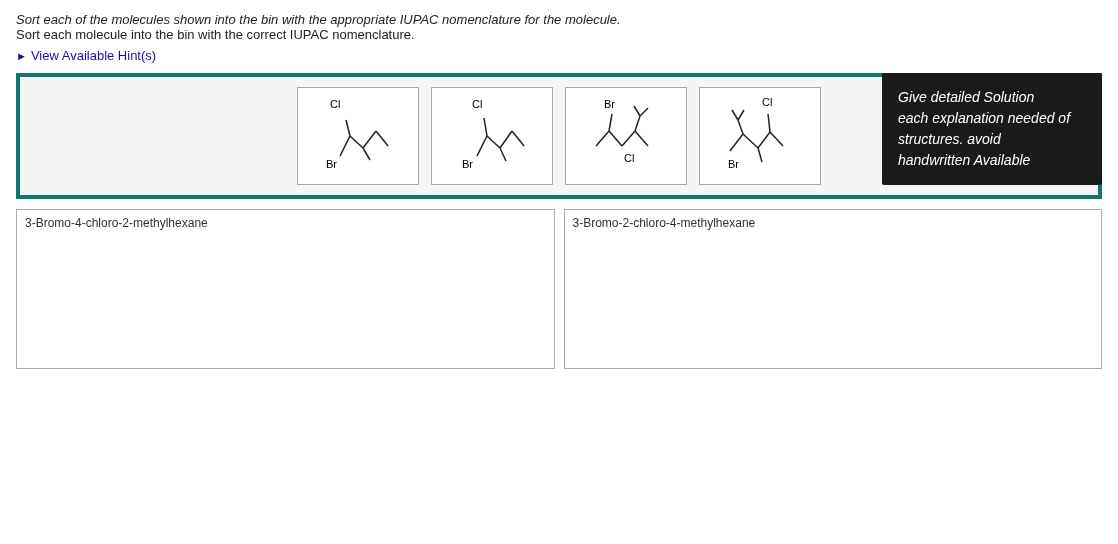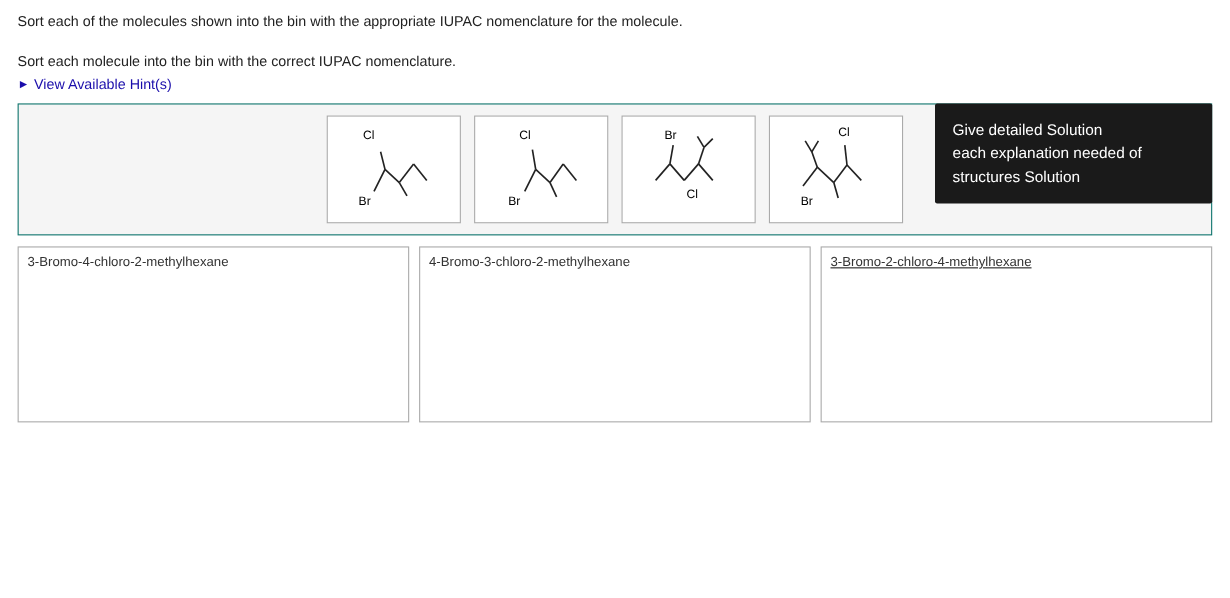--- a/index.html
+++ b/index.html
@@ -7,21 +7,22 @@
       font-family: Arial, sans-serif;
       font-size: 13px;
       background: #fff;
       color: #222;
       width: 1118px;
       min-height: 544px;
       padding: 12px 16px;
     }
     .instructions-1 {
       font-size: 13px;
-      margin-bottom: 21px;
+      margin-bottom: 0;
+      font-style: italic;
     }
     .instructions-2 {
       font-size: 13px;
       font-weight: normal;
       margin-bottom: 6px;
     }
     .hint-link {
       color: #1a0dab;
       font-size: 13px;
       cursor: pointer;
@@ -37,21 +38,21 @@
       display: flex;
       gap: 0;
       position: relative;
     }
     .molecules-and-bins {
       flex: 1;
     }
     .molecules-row {
       display: flex;
       gap: 0;
-      border: 1px solid #0f766e;
+      border: 4px solid #0f766e;
       margin-bottom: 10px;
       background: #f5f5f5;
       padding: 10px 0;
       justify-content: center;
       align-items: center;
     }
     .molecule-card {
       border: 1px solid #aaa;
       background: #fff;
       padding: 8px 10px;
@@ -70,38 +71,39 @@
       gap: 5px;
     }
     .bin {
       flex: 1;
       border: 1px solid #aaa;
       background: #fff;
       min-height: 160px;
       padding: 6px 8px;
       margin-right: 4px;
     }
-    .bin:last-child { margin-right: 0; text-decoration: underline; }
+    .bin:last-child { margin-right: 0; }
     .bin-label {
       font-size: 12px;
       color: #333;
       margin-bottom: 6px;
     }
     .tooltip-box {
       position: absolute;
       top: 0;
       right: 0;
-      width: 252px;
+      width: 220px;
       background: #1a1a1a;
       color: #fff;
       padding: 14px 16px;
       font-size: 14px;
       line-height: 1.5;
       border-radius: 2px;
       z-index: 10;
+      font-style: italic;
     }
     .tooltip-box p {
       margin: 0;
     }
   </style>
 </head>
 <body>
 
 <p class="instructions-1">Sort each of the molecules shown into the bin with the appropriate IUPAC nomenclature for the molecule.</p>
 <p class="instructions-2">Sort each molecule into the bin with the correct IUPAC nomenclature.</p>
@@ -186,26 +188,24 @@
         </svg>
       </div>
 
     </div>
 
     <div class="bins-row">
       <div class="bin">
         <div class="bin-label">3-Bromo-4-chloro-2-methylhexane</div>
       </div>
       <div class="bin">
-        <div class="bin-label">4-Bromo-3-chloro-2-methylhexane</div>
-      </div>
-      <div class="bin">
         <div class="bin-label">3-Bromo-2-chloro-4-methylhexane</div>
       </div>
     </div>
   </div>
 
   <div class="tooltip-box">
     <p>Give detailed Solution</p>
     <p>each explanation needed of</p>
-    <p>structures Solution</p>
+    <p>structures. avoid</p>
+    <p>handwritten Available</p>
   </div>
 </div>
 
 </body></html>

